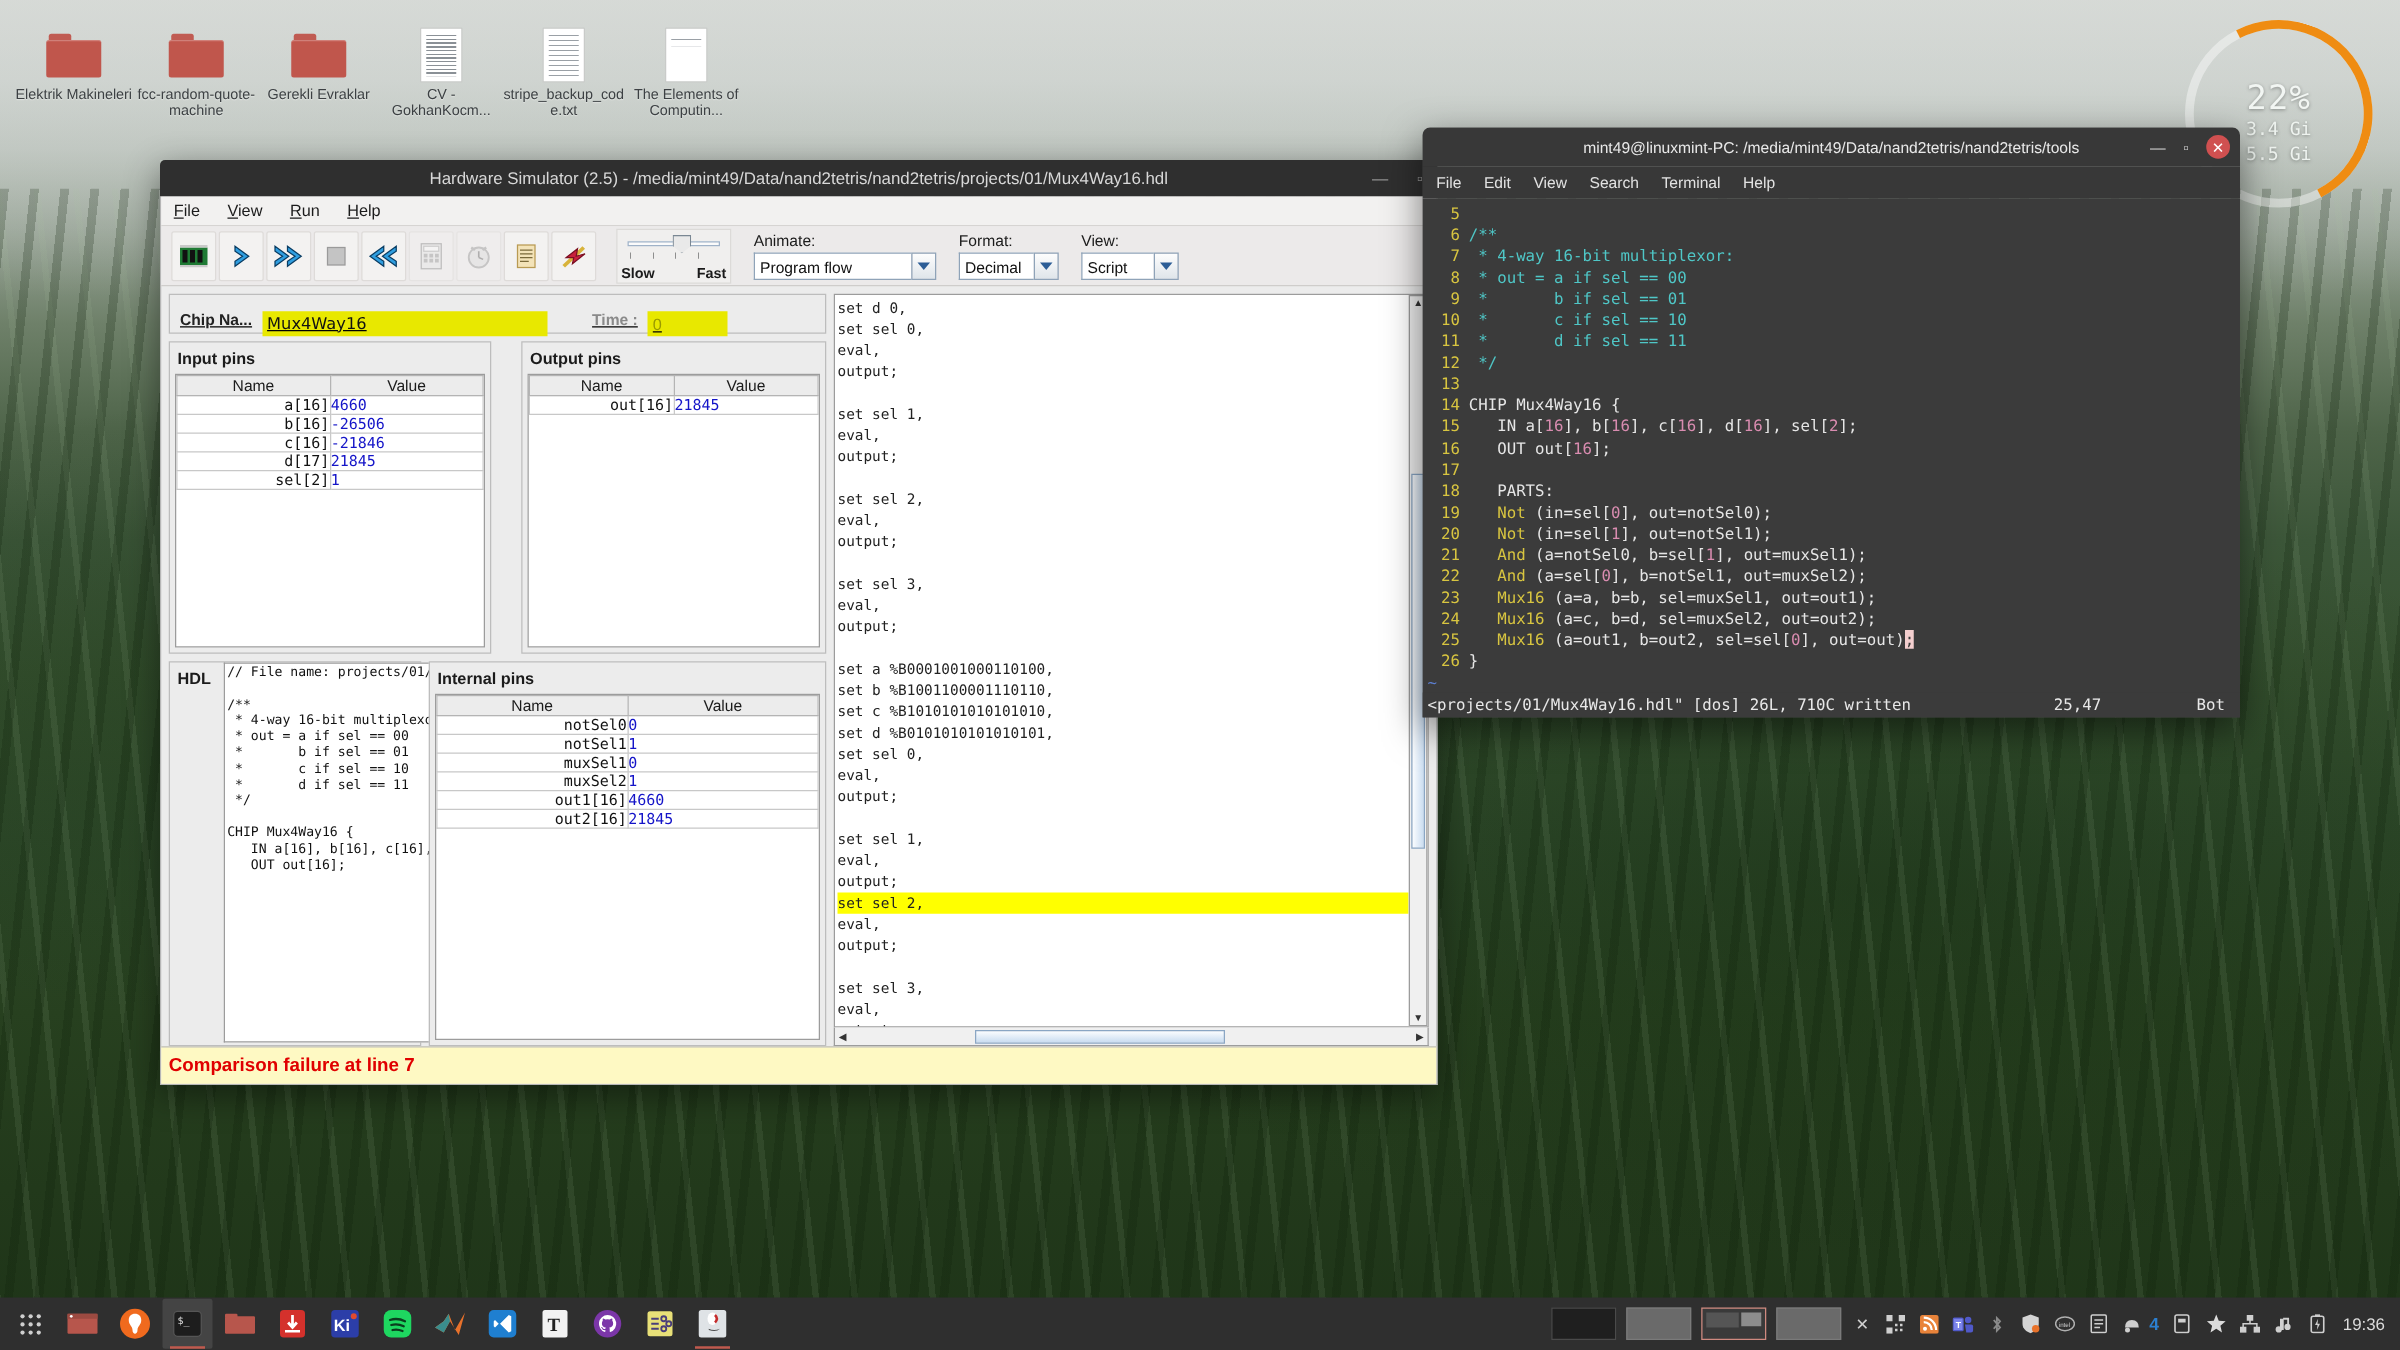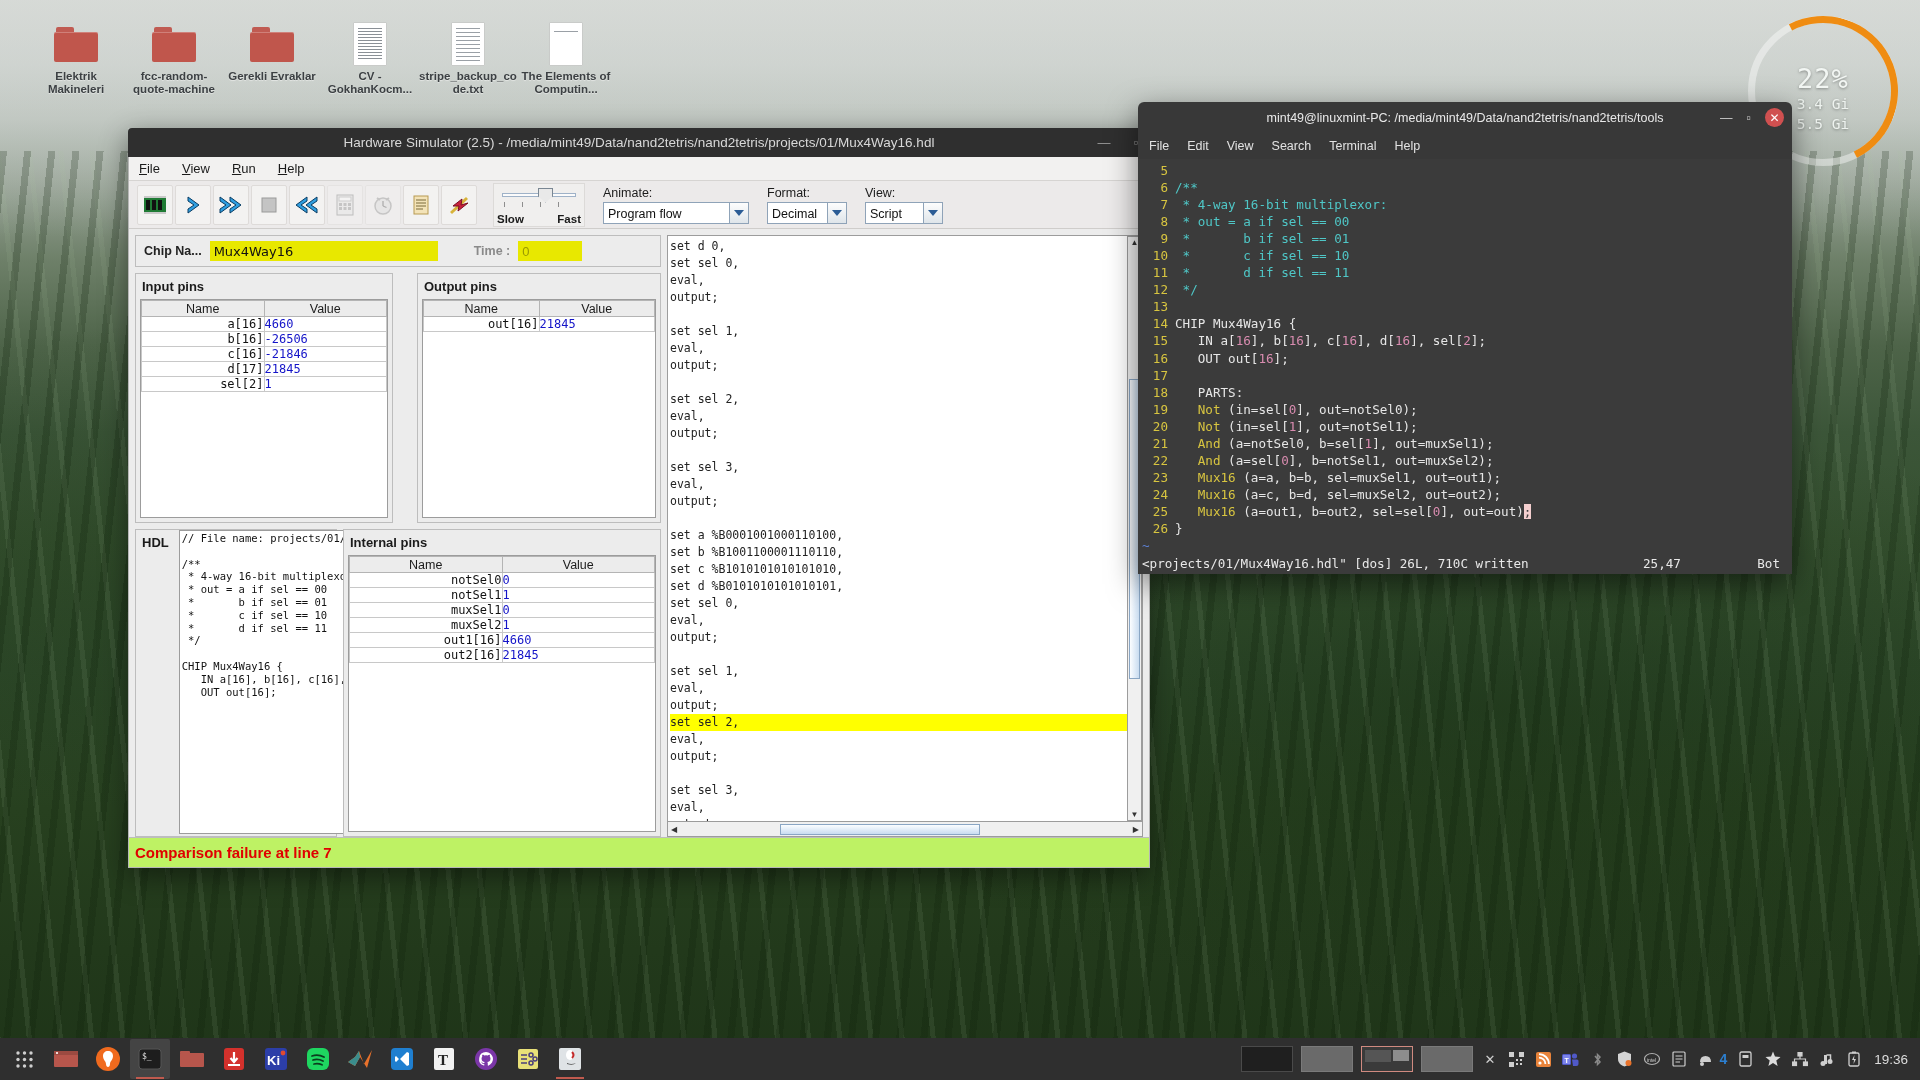--- a/index.html
+++ b/index.html
@@ -32,24 +32,23 @@
   }
   #desktop::before{
     content:"";
     position:absolute; left:0; right:0; top:0; height:22%;
     background:linear-gradient(180deg, rgba(226,229,226,.55), rgba(226,229,226,0));
     pointer-events:none;
   }
 
   
   #desktop-icons {
-    position: absolute; left: 27px; top: 12px;
+    position: absolute; left: 10px; top: 12px;
     display: flex; gap: 0;
     z-index: 5;
-    font-weight: bold;
   }
   .desk-icon {
     width: 98px; text-align: center;
     color: #3c4043; font-size: 11.5px; line-height: 13px;
     padding-top: 6px; cursor: default;
   }
   .desk-icon .glyph { height: 52px; display:flex; align-items:center; justify-content:center; }
   .folder-ico { width: 44px; height: 35px; position: relative; }
   .folder-ico .tab {
     position:absolute; left:2px; top:0; width:18px; height:6px;
@@ -184,21 +183,21 @@
   }
   .combo .arw i {
     width:0;height:0;border-left:5px solid transparent;border-right:5px solid transparent;
     border-top:6px solid #2c5d96; display:block;
   }
   
   .content { flex:1; display:flex; padding:6px 6px 0 6px; gap:6px; overflow:hidden;}
   .left-col { width:526px; display:flex; flex-direction:column; gap:6px;}
   .chipbar {
     height:32px; border:1px solid #bdbdbd; background:#ececec;
-    display:flex; align-items:center; padding:0 8px; gap:8px;
+    display:flex; padding:13px 8px; gap:8px;text-decoration:underline;
   }
   .chipbar .lb { font-size:12.5px; font-weight:bold; color:#222; }
   .chipbar .lb.gray { color:#8a8a8a; font-weight:bold;}
   .chipfield {
     width:228px; height:20px; background:#e8e800; border:none;
     font-family:"DejaVu Sans", sans-serif; font-size:13px; color:#111; padding-left:4px;
     display:flex; align-items:center;
   }
   .timefield {
     width:64px; height:20px; background:#e8e800; border:none;
@@ -254,21 +253,21 @@
   .script-text .hl { background:#ffff00; display:block; }
   .script-hscroll {
     height:15px; background:#f0f0f0; border:1px solid #9c9c9c; border-top:0;
     display:flex; align-items:center;
   }
   .script-hscroll .thumb {
     width:200px; height:11px; background:linear-gradient(180deg,#fbfdff,#c9dcf0);
     border:1px solid #8aa6c4; margin-left:100px;
   }
   .statusbar {
-    height:30px; background:#bef264; border-top:1px solid #bdbdbd;
+    height:30px; background:#fef9c3; border-top:1px solid #bdbdbd;
     display:flex; align-items:center; padding-left:6px;
     color:#e00000; font-size:15px; font-weight:bold;
   }
 
   
   #terminal {
     position:absolute; left:1138px; top:102px; width:654px; height:472px;
     z-index:30; box-shadow:0 10px 30px rgba(0,0,0,.5); border-radius:6px 6px 0 0;
   }
   #terminal .ttitle {

